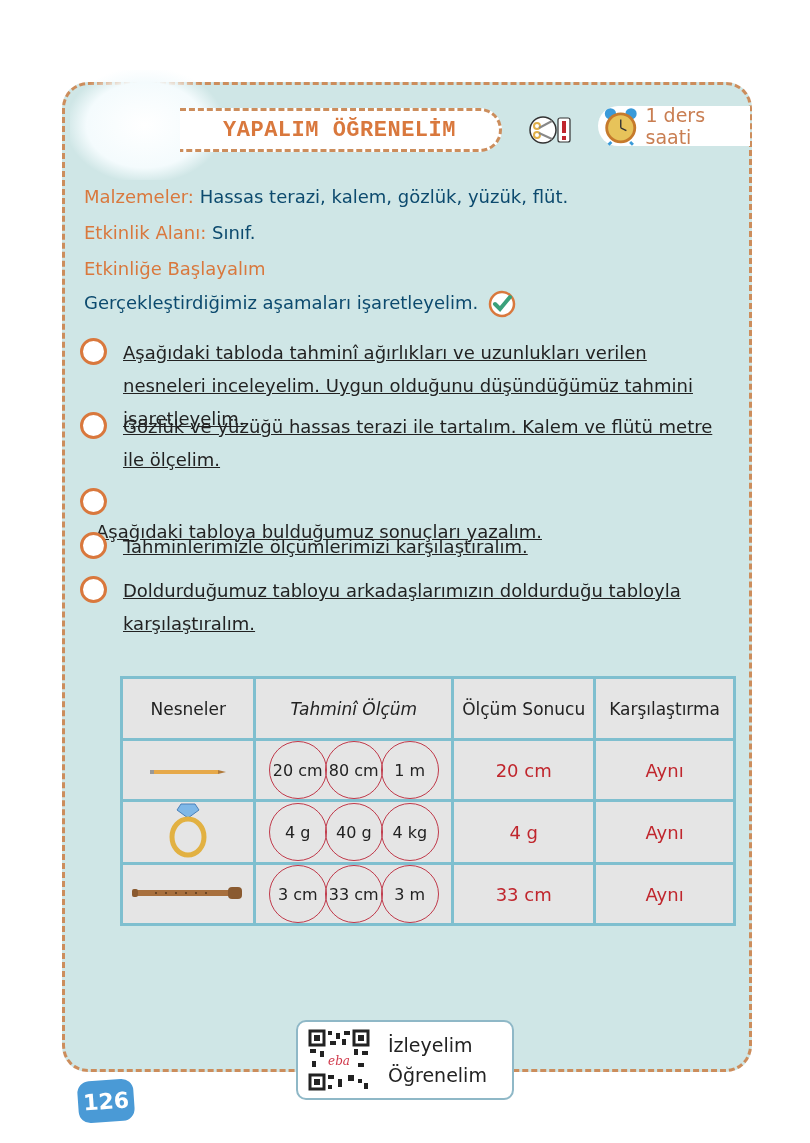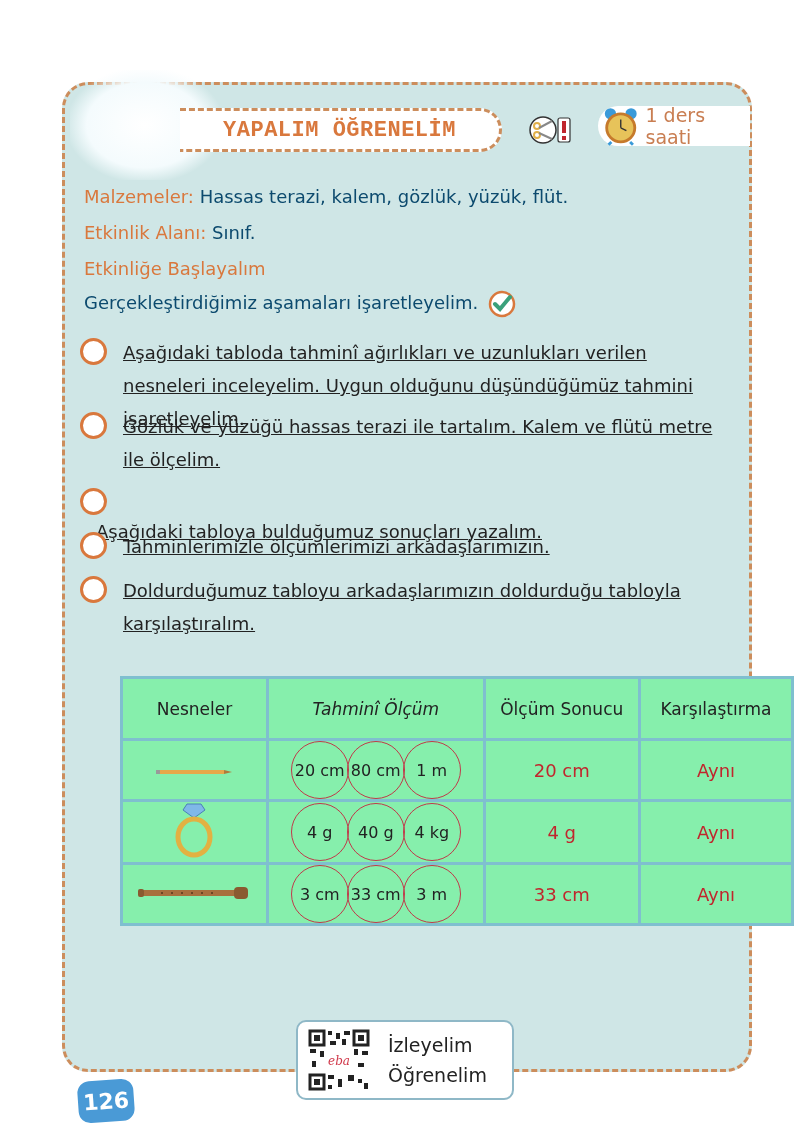--- a/index.html
+++ b/index.html
@@ -42,22 +42,22 @@
   .step { position: absolute; left: 80px; width: 650px; display: flex; }
   .step .circle {
     width: 27px; height: 27px; border: 3px solid #d9783d; border-radius: 50%;
     background: #ffffff; flex: 0 0 27px; margin-top: 2px;
   }
   .step .text { margin-left: 16px; font-size: 18px; line-height: 33px; color: #222; text-decoration: underline; }
 
   .check-icon { display: inline-block; width: 28px; height: 28px; vertical-align: middle; margin-left: 4px; }
 
   table.meas {
-    position: absolute; left: 120px; top: 676px; width: 674px; border-collapse: collapse;
-    background: #86efac;
+    position: absolute; left: 120px; top: 676px; width: 616px; border-collapse: collapse;
+    background: #e5e5e5;
   }
   table.meas td, table.meas th {
     border: 3px solid #7fbfcf; text-align: center; font-weight: normal;
   }
   table.meas th { height: 62px; font-size: 17px; color: #222; }
   table.meas td { height: 60px; }
   .col1 { width: 124px; } .col2 { width: 184px; font-style: italic; } .col3 { width: 132px; } .col4 { width: 130px; }
   .opts { display: flex; justify-content: center; gap: 0; }
   .opt {
     width: 58px; height: 58px; border: 1.5px solid #c0394a; border-radius: 50%;
@@ -140,21 +140,21 @@
 <div class="step" style="top:410px;justify-content:flex-end;">
   <div class="circle"></div>
   <div class="text">Gözlük ve yüzüğü hassas terazi ile tartalım. Kalem ve flütü metre ile ölçelim.</div>
 </div>
 <div class="step" style="top:486px;flex-direction:column;">
   <div class="circle"></div>
   <div class="text">Aşağıdaki tabloya bulduğumuz sonuçları yazalım.</div>
 </div>
 <div class="step" style="top:530px;">
   <div class="circle"></div>
-  <div class="text">Tahminlerimizle ölçümlerimizi arkadaşlarımızın.</div>
+  <div class="text">Tahminlerimizle ölçümlerimizi karşılaştıralım.</div>
 </div>
 <div class="step" style="top:574px;">
   <div class="circle"></div>
   <div class="text">Doldurduğumuz tabloyu arkadaşlarımızın doldurduğu tabloyla karşılaştıralım.</div>
 </div>
 
 <table class="meas">
   <tbody>
       <tr>
     <th class="col1">Nesneler</th>

